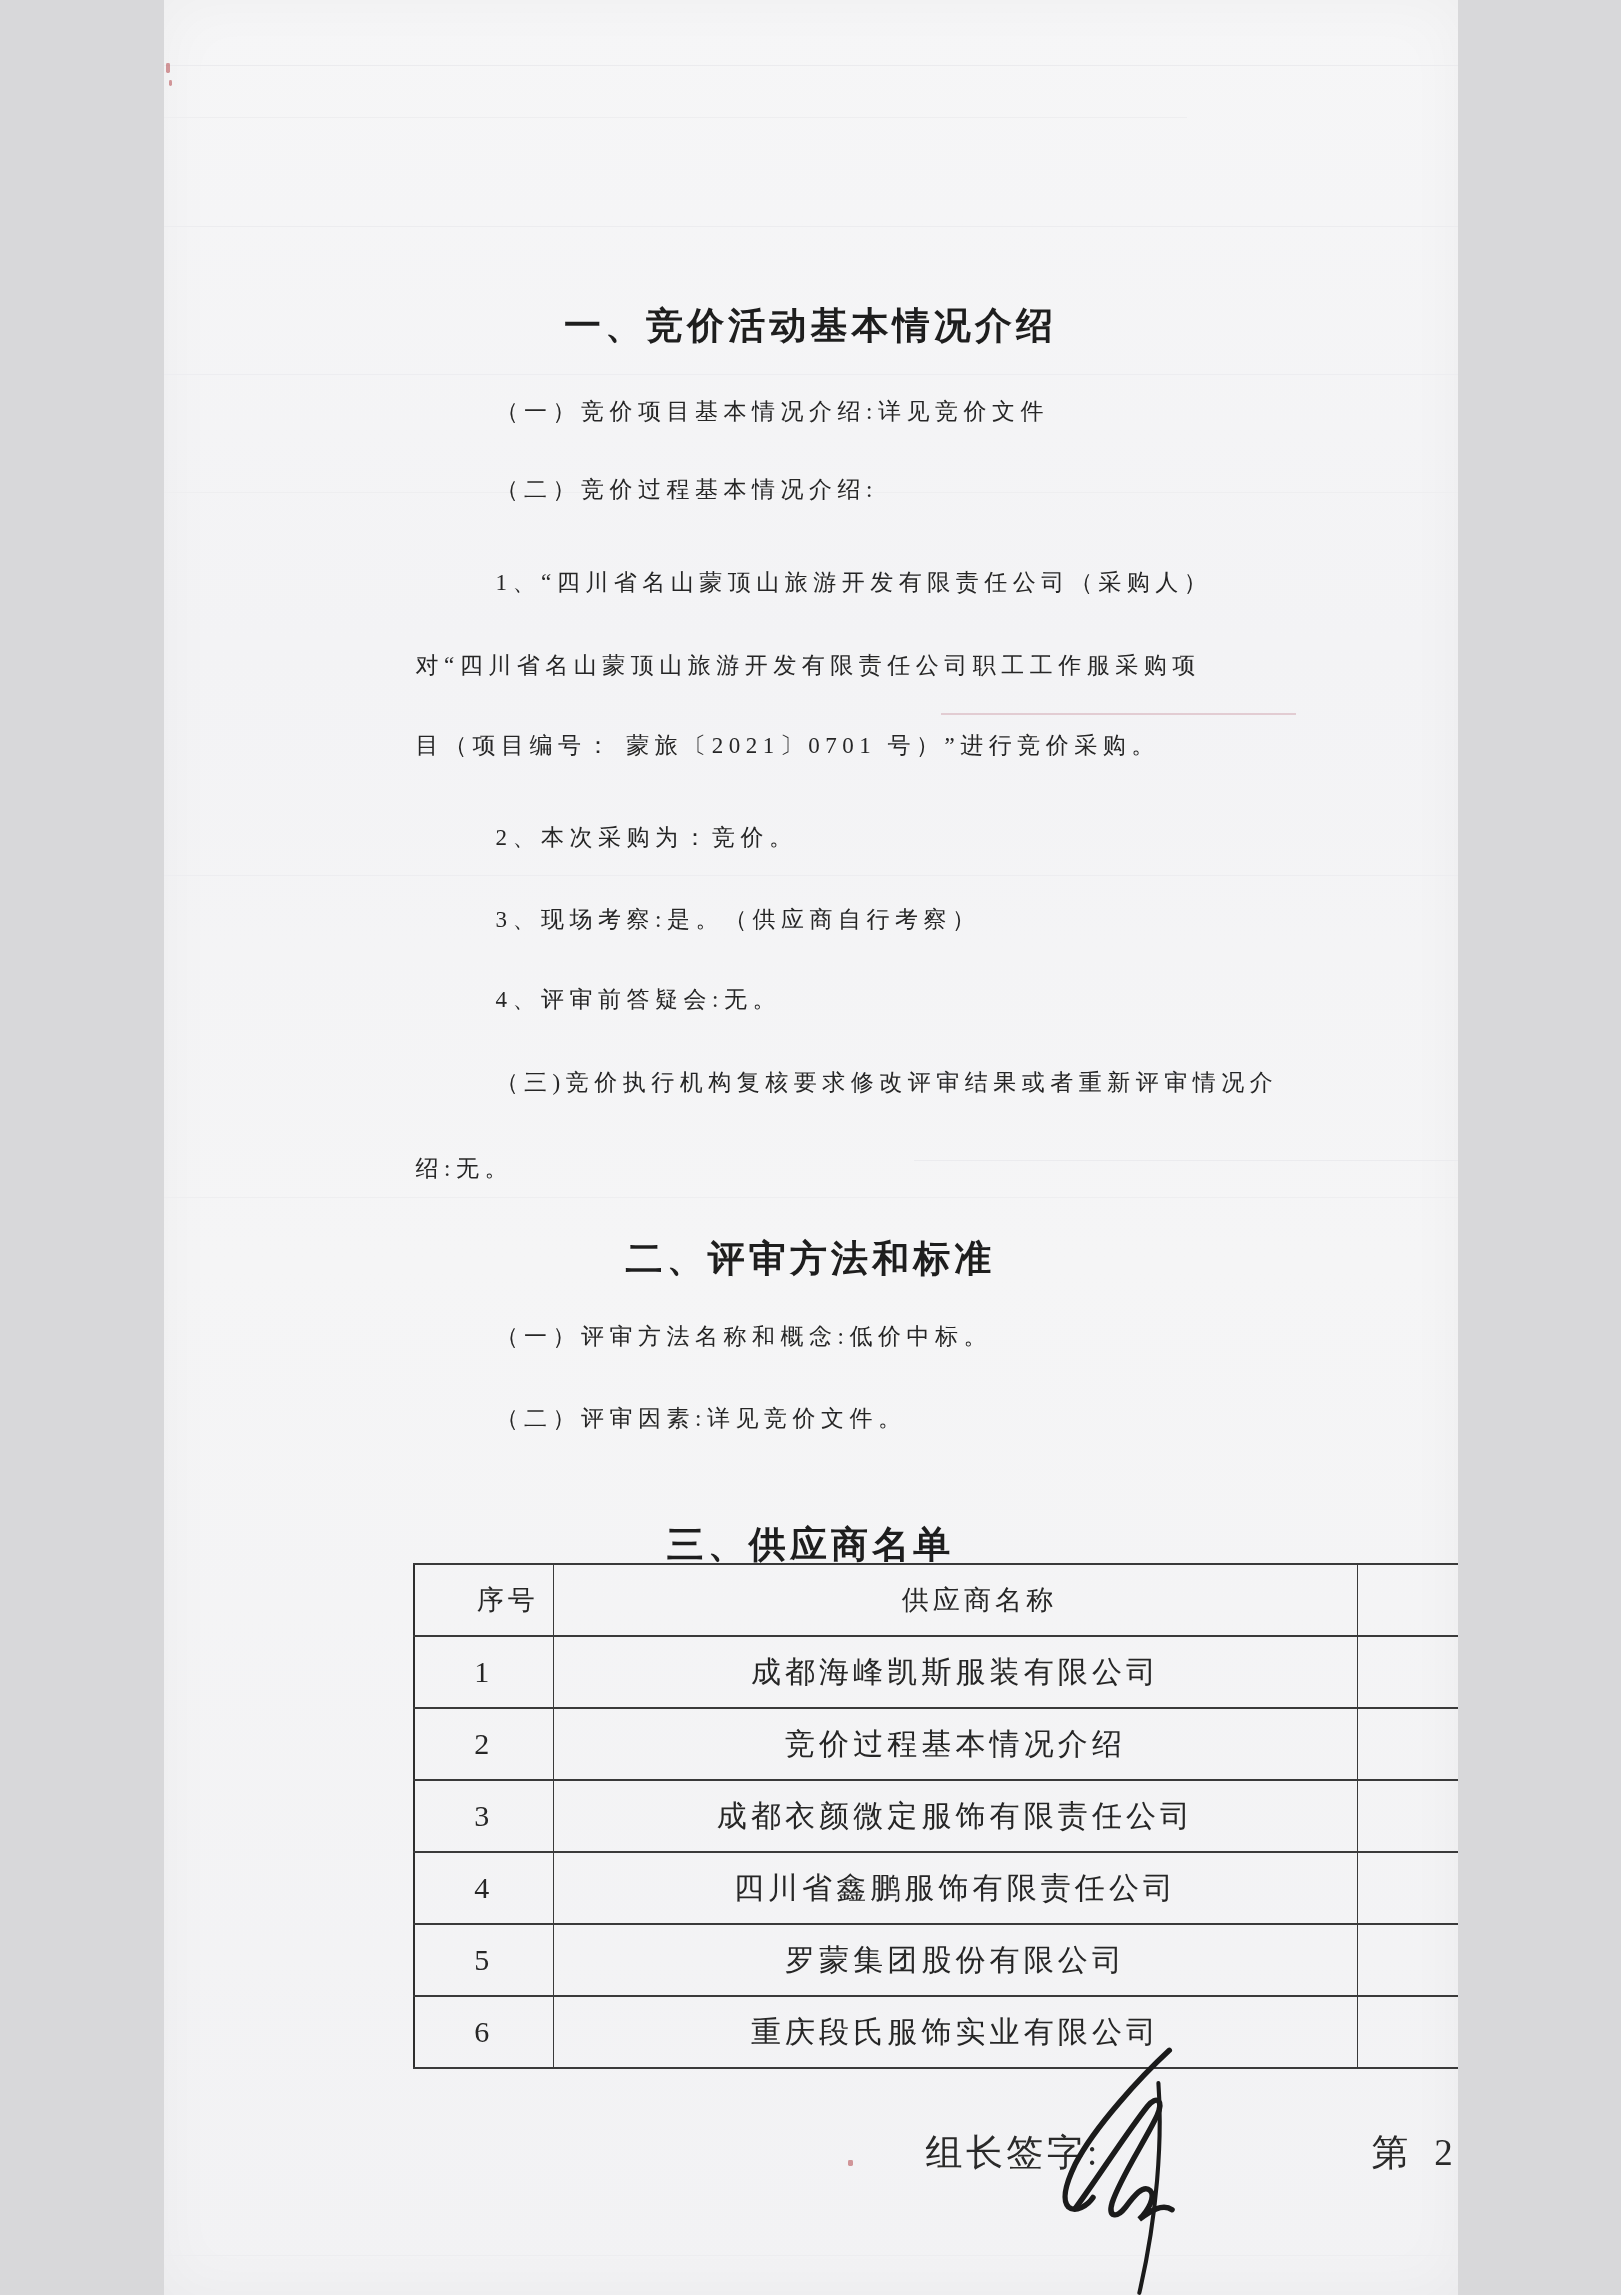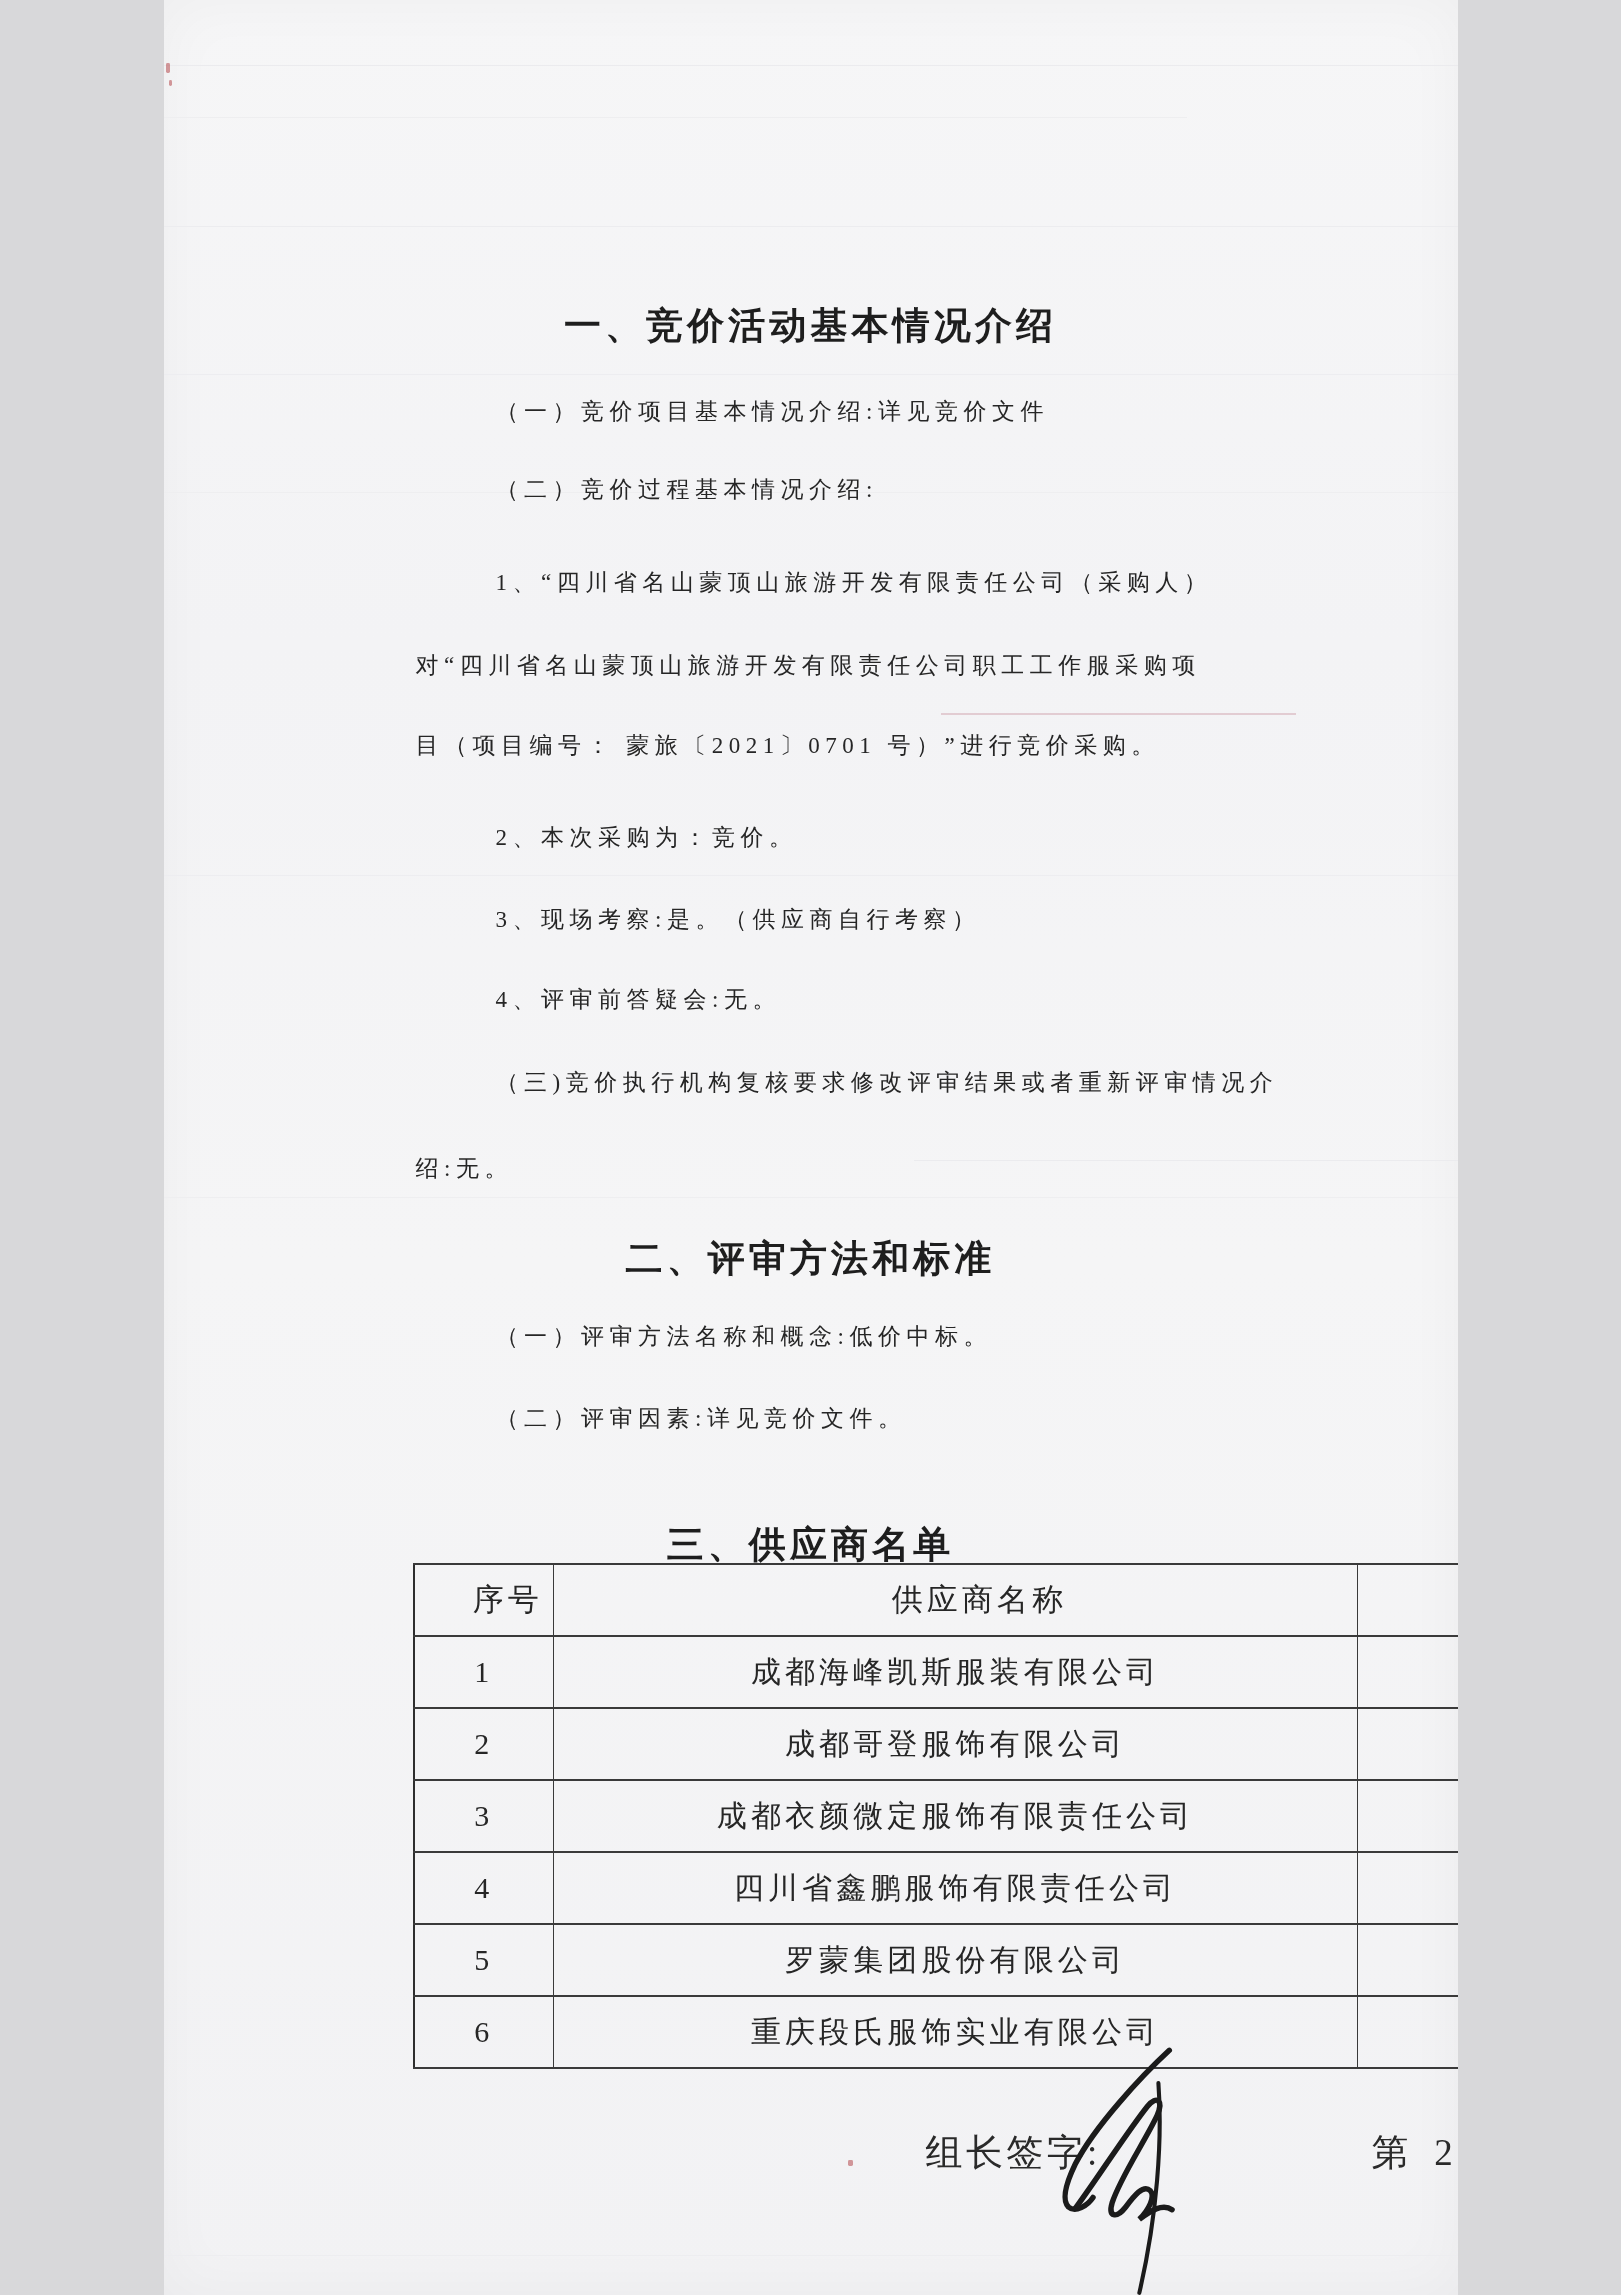--- a/index.html
+++ b/index.html
@@ -67,21 +67,21 @@
     border-left: 1.4px solid #3a3a3a;
     border-right: 1.4px solid #3a3a3a;
     border-top: 2.7px double #3a3a3a;
     border-bottom: 2.7px double #3a3a3a;
     text-align: center;
     vertical-align: middle;
     font-weight: normal;
     letter-spacing: 4.1px;
     padding: 0;
   }
-  table.suppliers thead th { height: 70px; font-size: 31px; padding-left: 48px; }
+  table.suppliers thead th { height: 70px; font-size: 27px; padding-left: 48px; }
   table.suppliers tbody td { height: 70px; font-size: 30px; }
   .footer-label, .footer-page {
     position: absolute;
     font-size: 37px;
     letter-spacing: 3.4px;
     color: #2a2a2a;
     white-space: nowrap;
   }
   .footer-page { letter-spacing: 8.2px; }
   .signature {
@@ -143,21 +143,21 @@
       </tr>
     </thead>
     <tbody>
       <tr>
         <td>1</td>
         <td>成都海峰凯斯服装有限公司</td>
         <td></td>
       </tr>
       <tr>
         <td>2</td>
-        <td>成都哥登服饰有限公司</td>
+        <td>竞价过程基本情况介绍</td>
         <td></td>
       </tr>
       <tr>
         <td>3</td>
         <td>成都衣颜微定服饰有限责任公司</td>
         <td></td>
       </tr>
       <tr>
         <td>4</td>
         <td>四川省鑫鹏服饰有限责任公司</td>

